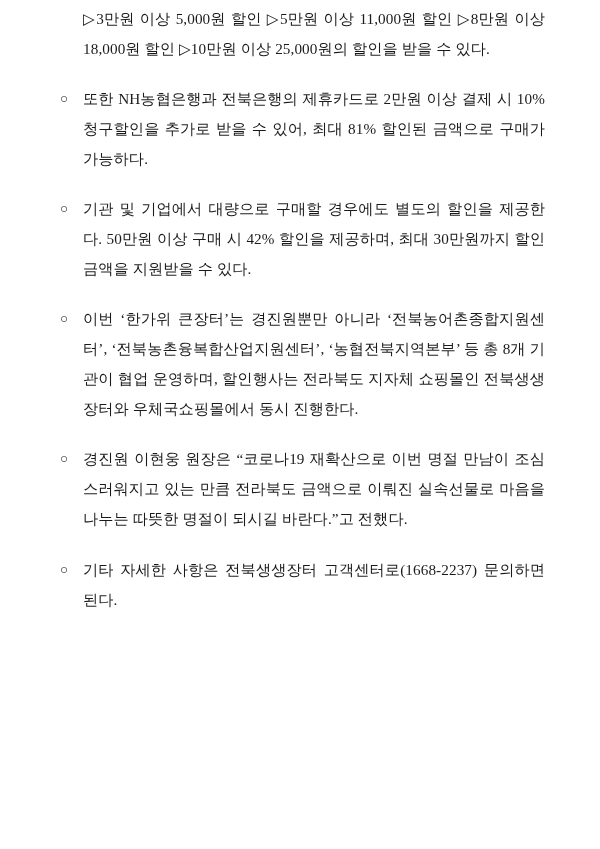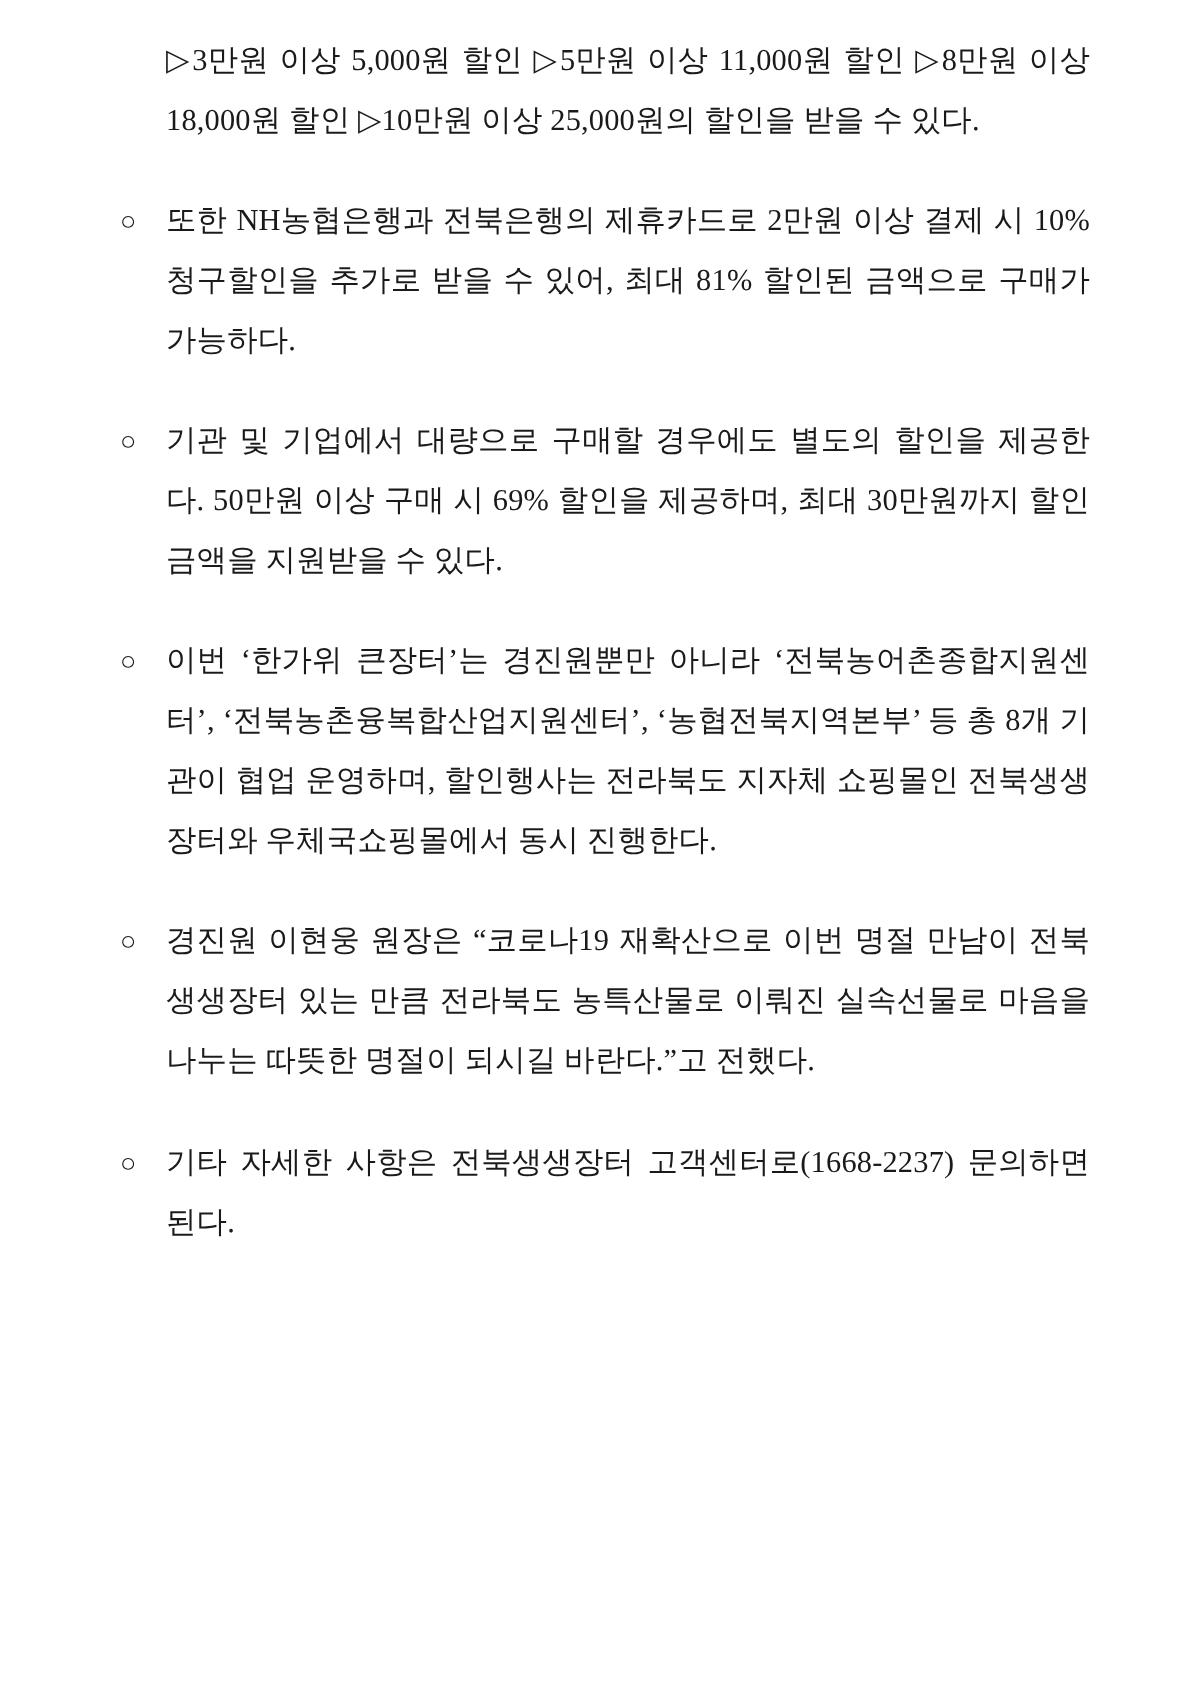--- a/index.html
+++ b/index.html
@@ -20,21 +20,21 @@
     height: 849px;
     box-sizing: border-box;
     padding: 0 55px 0 60px;
     overflow: hidden;
   }
   .doc-body {
     padding-top: 4px;
   }
   
   .cont-para {
-    margin: 12px 0 0 0;
+    margin: 0 0 0 0;
     padding-left: 23px;
     font-size: 15.2px;
     line-height: 30px;
     text-align: justify;
     text-justify: inter-ideograph;
     letter-spacing: 0.1px;
   }
   .bullet-block {
     position: relative;
     padding-left: 23px;
@@ -69,31 +69,31 @@
 
     <p class="cont-para">▷3만원 이상 5,000원 할인 ▷5만원 이상 11,000원 할인 ▷8만원 이상 18,000원 할인 ▷10만원 이상 25,000원의 할인을 받을 수 있다.</p>
 
     <div class="bullet-block">
       <span class="bullet-mark">○</span>
       <span class="para-text">또한 NH농협은행과 전북은행의 제휴카드로 2만원 이상 결제 시 10% 청구할인을 추가로 받을 수 있어, 최대 81% 할인된 금액으로 구매가 가능하다.</span>
     </div>
 
     <div class="bullet-block">
       <span class="bullet-mark">○</span>
-      <span class="para-text">기관 및 기업에서 대량으로 구매할 경우에도 별도의 할인을 제공한다. 50만원 이상 구매 시 69% 할인을 제공하며, 최대 30만원까지 할인금액을 지원받을 수 있다.</span>
+      <span class="para-text">기관 및 기업에서 대량으로 구매할 경우에도 별도의 할인을 제공한다. 50만원 이상 구매 시 42% 할인을 제공하며, 최대 30만원까지 할인금액을 지원받을 수 있다.</span>
     </div>
 
     <div class="bullet-block">
       <span class="bullet-mark">○</span>
       <span class="para-text">이번 ‘한가위 큰장터’는 경진원뿐만 아니라 ‘전북농어촌종합지원센터’, ‘전북농촌융복합산업지원센터’, ‘농협전북지역본부’ 등 총 8개 기관이 협업 운영하며, 할인행사는 전라북도 지자체 쇼핑몰인 전북생생장터와 우체국쇼핑몰에서 동시 진행한다.</span>
     </div>
 
     <div class="bullet-block">
       <span class="bullet-mark">○</span>
-      <span class="para-text">경진원 이현웅 원장은 “코로나19 재확산으로 이번 명절 만남이 전북생생장터 있는 만큼 전라북도 농특산물로 이뤄진 실속선물로 마음을 나누는 따뜻한 명절이 되시길 바란다.”고 전했다.</span>
+      <span class="para-text">경진원 이현웅 원장은 “코로나19 재확산으로 이번 명절 만남이 조심스러워지고 있는 만큼 전라북도 금액으로 이뤄진 실속선물로 마음을 나누는 따뜻한 명절이 되시길 바란다.”고 전했다.</span>
     </div>
 
     <div class="bullet-block last-block">
       <span class="bullet-mark">○</span>
       <span class="para-text">기타 자세한 사항은 전북생생장터 고객센터로(1668-2237) 문의하면 된다.</span>
     </div>
 
   </div>
 </div>
 

